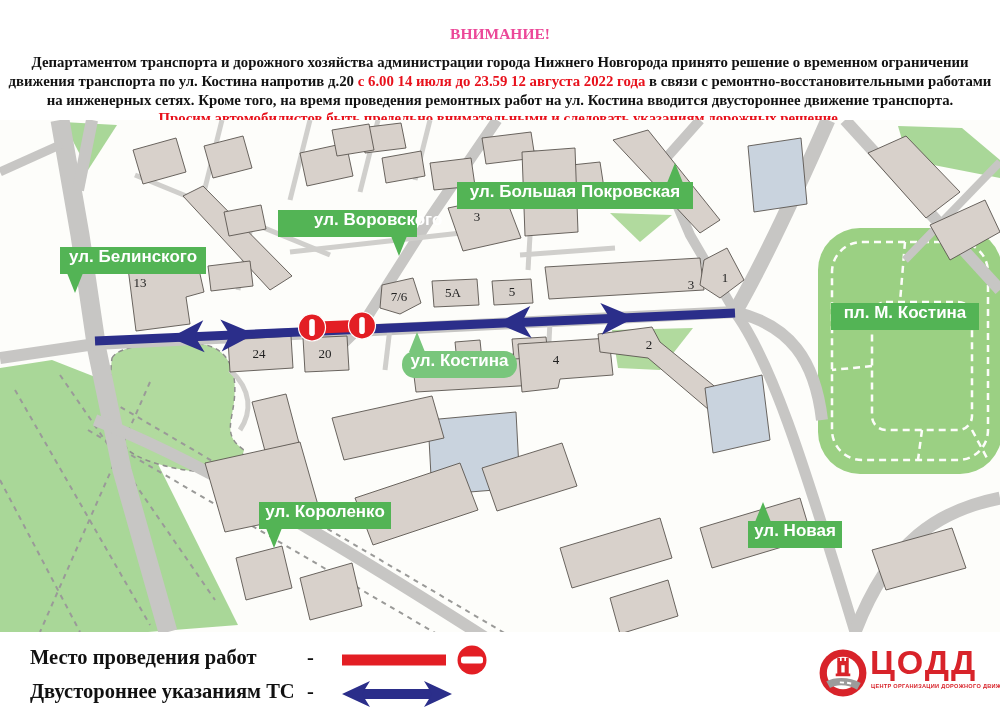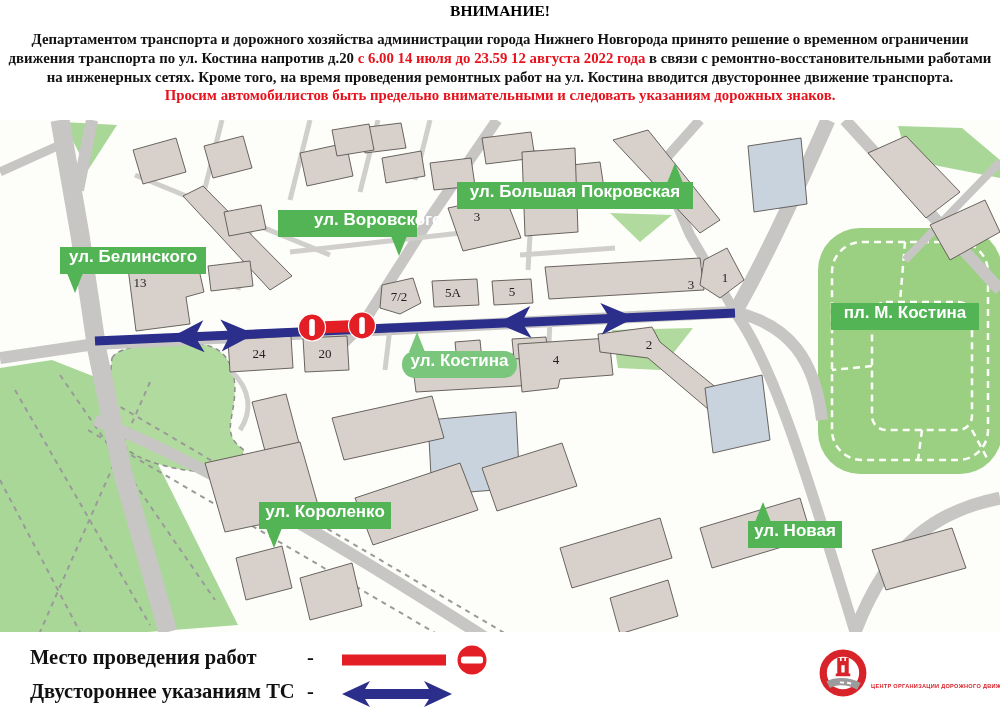--- a/index.html
+++ b/index.html
@@ -1,20 +1,20 @@
 <!DOCTYPE html>
 <html><head>
 <meta charset="utf-8">
 <style>
   html,body{margin:0;padding:0;}
   body{width:1000px;height:725px;position:relative;background:#ffffff;overflow:hidden;
        font-family:"Liberation Serif",serif;}
   
   .hdr{position:absolute;top:0;left:0;width:1000px;text-align:center;}
-  .attention{margin-top:2px;font:bold 15.5px "Liberation Serif",serif;color:#000000;text-align:center;}
+  .attention{margin-top:25px;font:bold 15.5px "Liberation Serif",serif;color:#ec4899;text-align:center;}
   .notice{width:994px;margin:10px auto 0 auto;font:bold 14.8px/18.8px "Liberation Serif",serif;color:#121212;}
   .notice .red{color:#e8111c;}
   .warning{margin-top:1px;font:bold 14.8px "Liberation Serif",serif;color:#e8111c;}
   
   #map{position:absolute;left:0;top:120px;width:1000px;height:512px;}
   #map svg{position:absolute;left:0;top:0;}
   .street-label{position:absolute;height:27px;line-height:27px;text-align:center;
       color:#fff;font:bold 17px "Liberation Sans",sans-serif;white-space:nowrap;
       background:var(--lg,#53b455);box-sizing:border-box;z-index:4;}
   .street-label .tail{position:absolute;width:0;height:0;
@@ -36,21 +36,21 @@
       color:#d8232a;letter-spacing:2px;}
   #logo .tagline{position:absolute;left:53px;top:37px;width:116px;
       font:bold 5.6px "Liberation Sans",sans-serif;color:#d8232a;letter-spacing:.3px;white-space:nowrap;}
 </style>
 </head>
 <body>
 
 <div class="hdr">
   <div class="attention">ВНИМАНИЕ!</div>
   <div class="notice"><span>Департаментом транспорта и дорожного хозяйства администрации города Нижнего Новгорода принято решение о временном ограничении движения транспорта по ул. Костина напротив д.20 </span><span class="red">с 6.00 14 июля до 23.59 12 августа 2022 года</span><span> в связи с ремонтно-восстановительными работами на инженерных сетях. Кроме того, на время проведения ремонтных работ на ул. Костина вводится двустороннее движение транспорта.</span></div>
-  <div class="warning">Просим автомобилистов быть предельно внимательными и следовать указаниям дорожных знаков.</div>
+  <div class="warning">Просим автомобилистов быть предельно внимательными и следовать указаниям дорожных решение.</div>
 </div>
 
 <div id="map">
 <svg width="1000" height="512" viewBox="0 0 1000 512">
   <rect x="0" y="0" width="1000" height="512" fill="#fdfdfa"></rect>
 
   <g fill="#a9d798" stroke="none">
     <polygon points="63,2 117,5 88,50"></polygon>
     <polygon points="0,248 52,240 108,262 152,332 238,505 148,512 0,512"></polygon>
     <path d="M112,238 C118,226 160,220 200,224 C228,227 238,250 234,282 C231,305 224,316 244,330 L238,352 C210,356 150,348 128,330 C114,310 108,268 112,238 Z" fill="#b1da9e" stroke="#8f8f8d" stroke-width="1.5" stroke-dasharray="5,4"></path>
@@ -178,21 +178,21 @@
     <div class="street-label" style="left: 457px; top: 182px; width: 236px;">ул. Большая Покровская<div class="tail tail-up tail-right"></div></div>
     <div class="street-label" style="left: 831px; top: 303px; width: 148px;">пл. М. Костина</div>
     <div class="street-label" style="left: 402px; top: 351px; width: 115px; border-radius: 13px; --lg: #79c67c;">ул. Костина<div class="tail tail-up tail-left"></div></div>
     <div class="street-label" style="left: 259px; top: 502px; width: 132px;">ул. Короленко<div class="tail tail-down tail-left"></div></div>
     <div class="street-label" style="left: 748px; top: 521px; width: 94px;">ул. Новая<div class="tail tail-up tail-left"></div></div>
   </div>
 <div id="number-layer">
     <div class="bnum" style="left: 140px; top: 283px;">13</div>
     <div class="bnum" style="left: 259px; top: 354px;">24</div>
     <div class="bnum" style="left: 325px; top: 354px;">20</div>
-    <div class="bnum" style="left: 399px; top: 297px;">7/2</div>
+    <div class="bnum" style="left: 399px; top: 297px;">7/6</div>
     <div class="bnum" style="left: 453px; top: 293px;">5А</div>
     <div class="bnum" style="left: 512px; top: 292px;">5</div>
     <div class="bnum" style="left: 477px; top: 217px;">3</div>
     <div class="bnum" style="left: 691px; top: 285px;">3</div>
     <div class="bnum" style="left: 725px; top: 278px;">1</div>
     <div class="bnum" style="left: 649px; top: 345px;">2</div>
     <div class="bnum" style="left: 556px; top: 360px;">4</div>
     <div class="bnum" style="left: 462px; top: 374px;">6</div>
   </div>
 
@@ -224,14 +224,15 @@
       <rect x="18.5" y="9.5" width="2.6" height="3.4"></rect>
       <rect x="22.7" y="9.5" width="2.6" height="3.4"></rect>
       <rect x="26.9" y="9.5" width="2.6" height="3.4"></rect>
       <rect x="17" y="24.5" width="14" height="2.6"></rect>
       <rect x="22.4" y="16.5" width="3.2" height="7" fill="#fff"></rect>
     </g>
     <path d="M8,32 C16,27.5 31,27.5 41,33.5 L37.5,40 C29,34.5 17,34.5 11.5,38.5 Z" fill="#9b9b9b"></path>
     <rect x="21" y="32.2" width="4" height="1.8" fill="#fff" transform="rotate(3 23 33)"></rect>
     <rect x="28" y="32.8" width="4" height="1.8" fill="#fff" transform="rotate(10 30 33)"></rect>
   </svg>
+  <span class="brand">ЦОДД</span>
   <span class="tagline">ЦЕНТР ОРГАНИЗАЦИИ ДОРОЖНОГО ДВИЖЕНИЯ</span>
 </div>
 
 </body></html>

